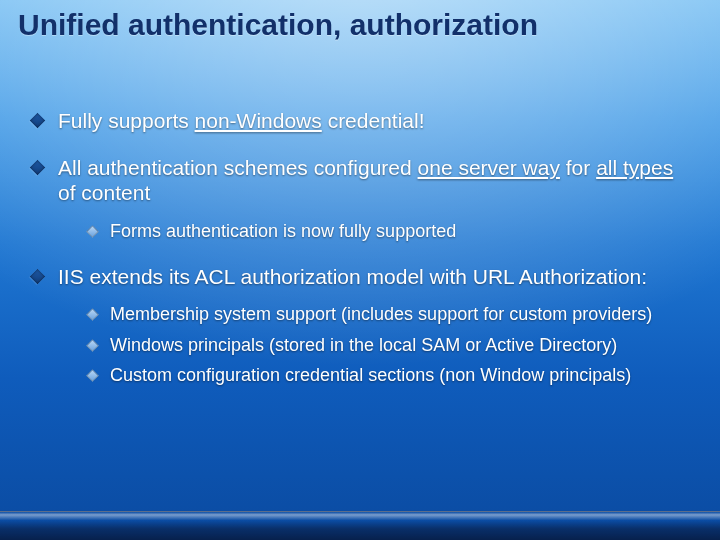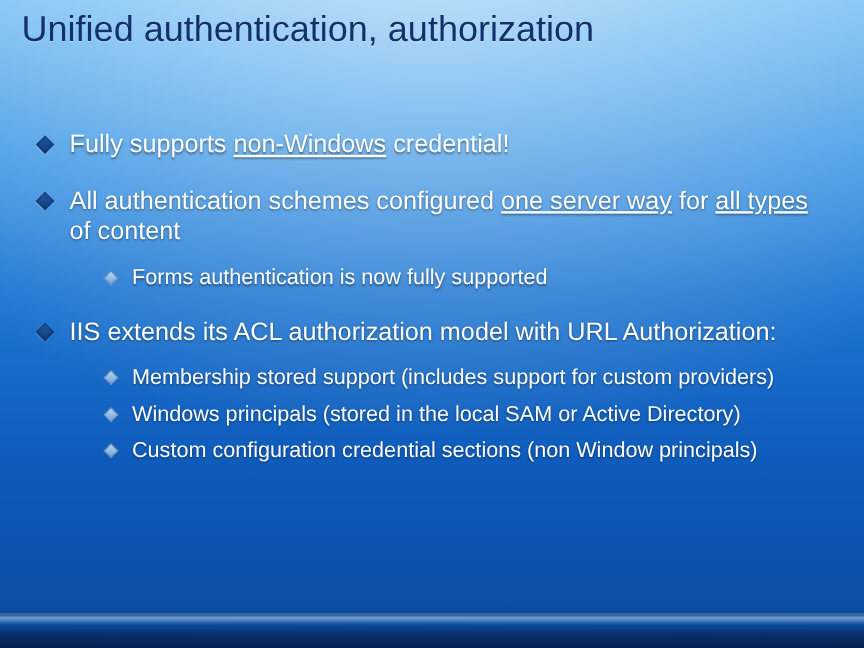--- a/index.html
+++ b/index.html
@@ -18,21 +18,21 @@
       radial-gradient(1000px 700px at 50% -10%, rgba(255,255,255,0.55), rgba(255,255,255,0) 60%),
       linear-gradient(180deg, #6fbbf2 0%, #3f99e6 22%, #1f77d2 45%, #0f5cbc 70%, #0a4aa0 100%);
     box-sizing: border-box;
   }
   .title {
     position: absolute;
     left: 18px;
     top: 8px;
     right: 18px;
     color: #12306a;
-    font-weight: 400;
+    font-weight: 700;
     font-size: 30px;
     line-height: 1.12;
     text-shadow: 0 1px 0 rgba(255,255,255,0.35);
   }
   .content {
     position: absolute;
     top: 108px;
     left: 30px;
     right: 30px;
     color: #ffffff;
@@ -114,21 +114,21 @@
     <span>Unified authentication, authorization</span><br>
   </div>
 
   <div class="content">
     <ul class="l1" id="l1-root">
         <li><span>Fully supports </span><span class="u">non-Windows</span><span> credential!</span></li>
         <li><span>All authentication schemes configured </span><span class="u">one server way</span><span> for </span><span class="u">all types</span><span> of content</span><ul class="l2">
             <li><span>Forms authentication is now fully supported</span></li>
           </ul></li>
         <li><span>IIS extends its ACL authorization model with URL Authorization:</span><ul class="l2">
-            <li><span>Membership stored support (includes support for custom providers)</span></li>
+            <li><span>Membership system support (includes support for custom providers)</span></li>
             <li><span>Windows principals (stored in the local SAM or Active Directory)</span></li>
             <li><span>Custom configuration credential sections (non Window principals)</span></li>
           </ul></li>
       </ul>
   </div>
 
   <div class="footer-band"></div>
 </div>
 
 </body></html>

